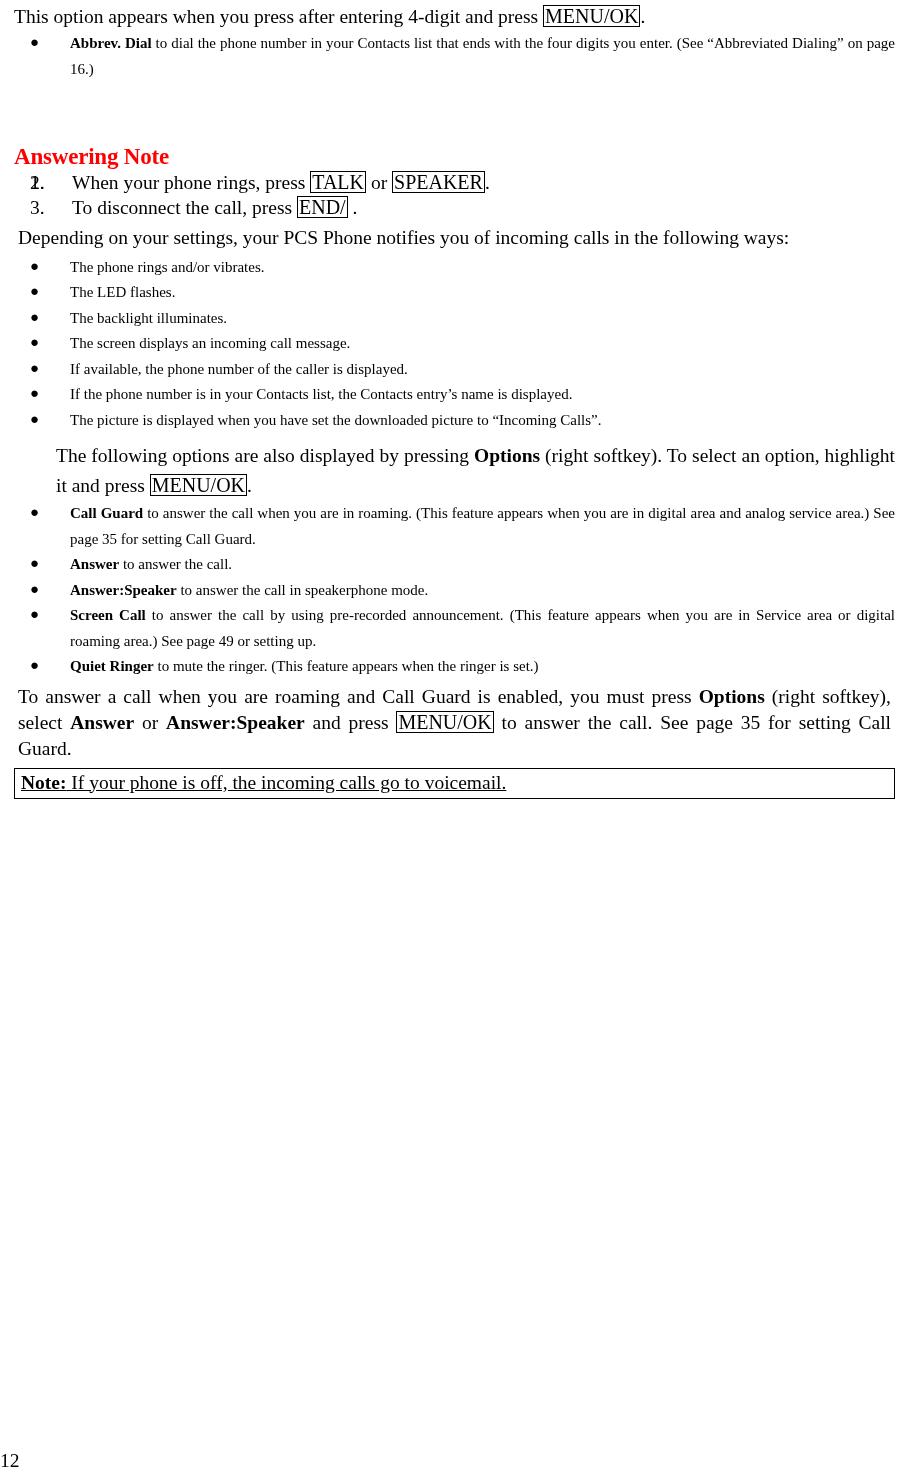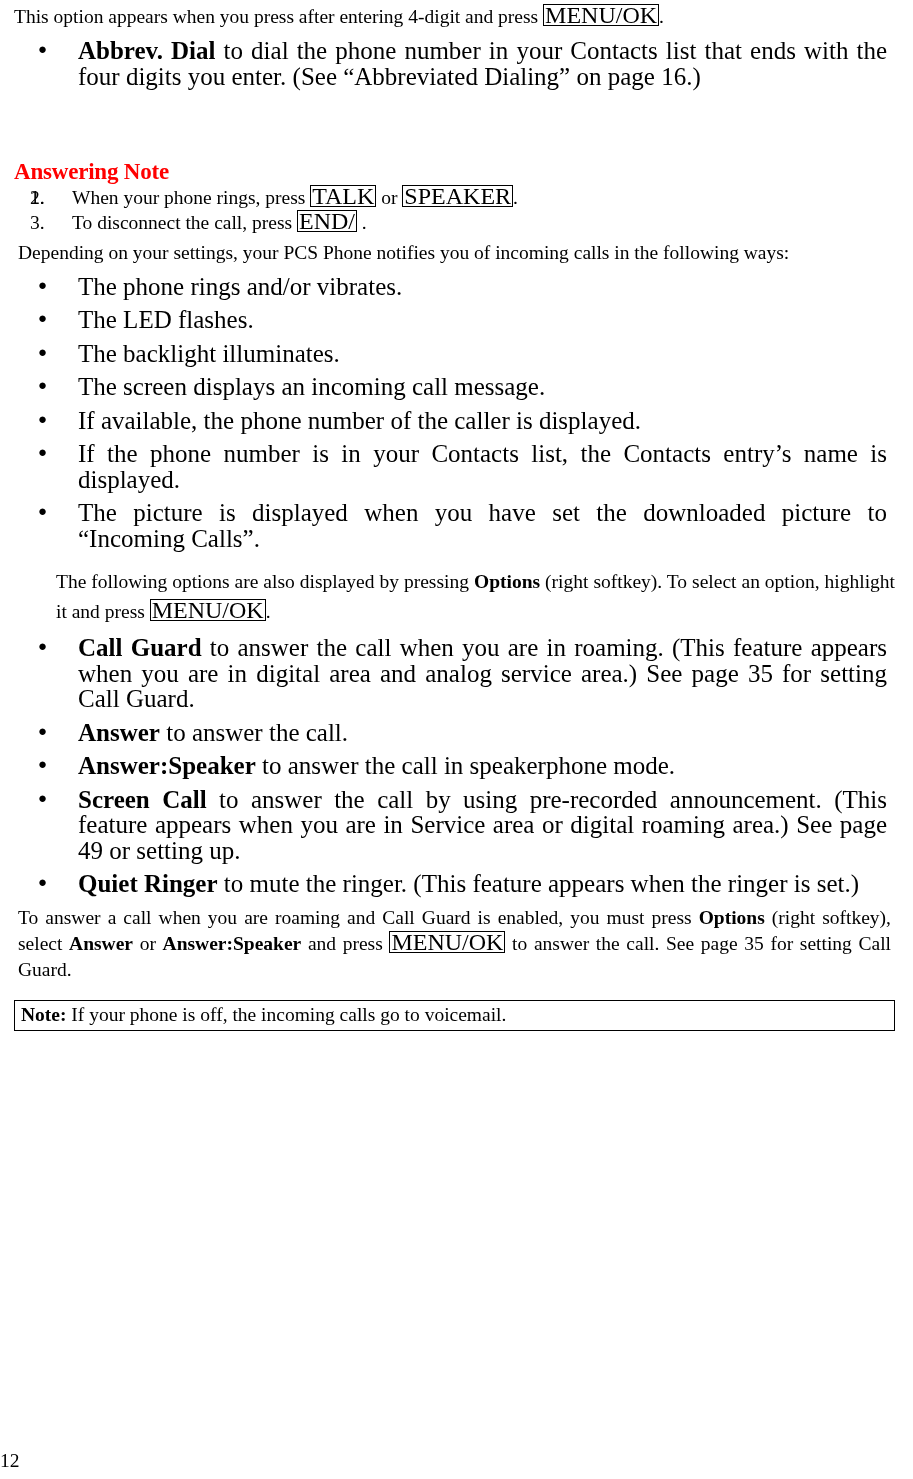--- a/index.html
+++ b/index.html
@@ -29,33 +29,33 @@
     margin: 0 0 1px 0;
     font-size: 19.5px;
     line-height: 26px;
   }
   
   .key {
     border: 1px solid #000;
     padding: 0 1px;
     line-height: 20px;
     display: inline-block;
-    font-size: 24px;
+    font-size: 20px;
   }
   
   ul.bullets {
     list-style: none;
     margin: 0;
     padding: 0;
   }
   ul.bullets > li {
     position: relative;
     padding-left: 56px;
-    margin: 8px;
-    font-size: 25px;
+    margin: 0;
+    font-size: 15px;
     line-height: 25.5px;
     text-align: justify;
   }
   ul.bullets > li::before {
     content: "\25CF";
     position: absolute;
     left: 16px;
     top: -1px;
     font-size: 15px;
     line-height: 25.5px;
@@ -105,21 +105,22 @@
     text-align: justify;
     font-size: 19.5px;
     line-height: 30px;
   }
   b { font-weight: bold; }
   .note-box {
     border: 1.5px solid #000;
     padding: 1px 6px 3px 6px;
     font-size: 19.5px;
     line-height: 25px;
-    margin-top: 17px;
+    margin-top: 6px;
+    text-decoration: underline;
   }
   .footer-page {
     position: absolute;
     bottom: 6px;
     left: 0;
     width: 913px;
     font-size: 19.5px;
   }
 </style>
 </head>

